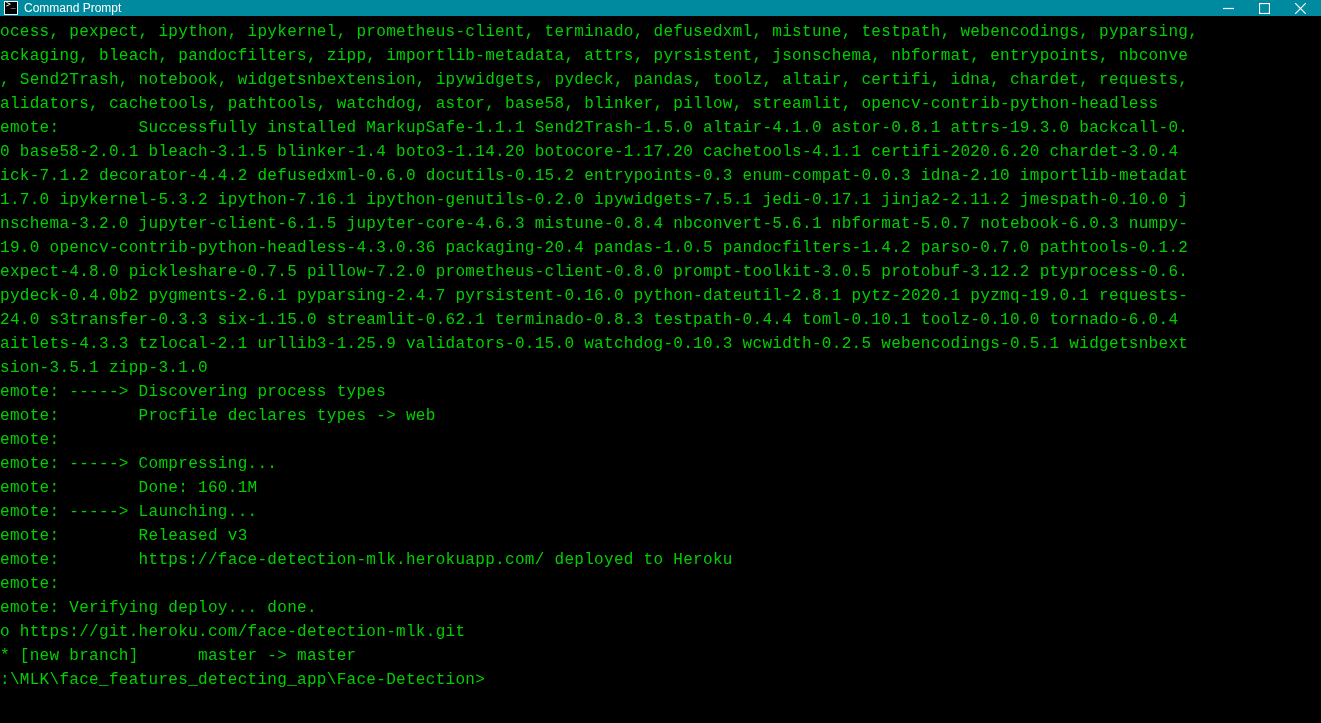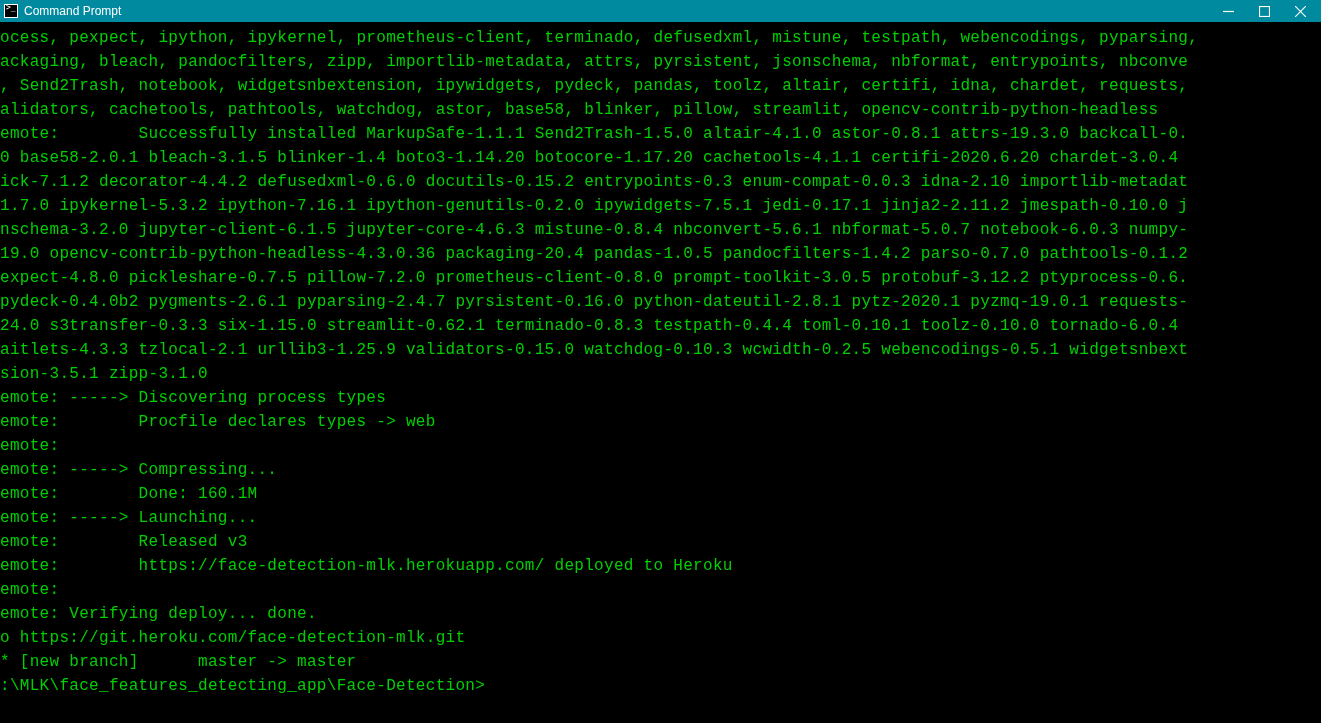--- a/index.html
+++ b/index.html
@@ -10,21 +10,21 @@
 body {
   background: #000;
   font-family: Consolas, 'Courier New', monospace;
   font-size: 16px;
   width: 1321px;
   height: 723px;
   overflow: hidden;
   position: relative;
 }
 .titlebar {
-  height: 22px;
+  height: 16px;
   background: #008aa0;
   display: flex;
   align-items: center;
   justify-content: space-between;
   padding: 0 2px 0 4px;
   color: #fff;
   font-family: 'Segoe UI', Tahoma, sans-serif;
   font-size: 12px;
 }
 .titlebar-left {

